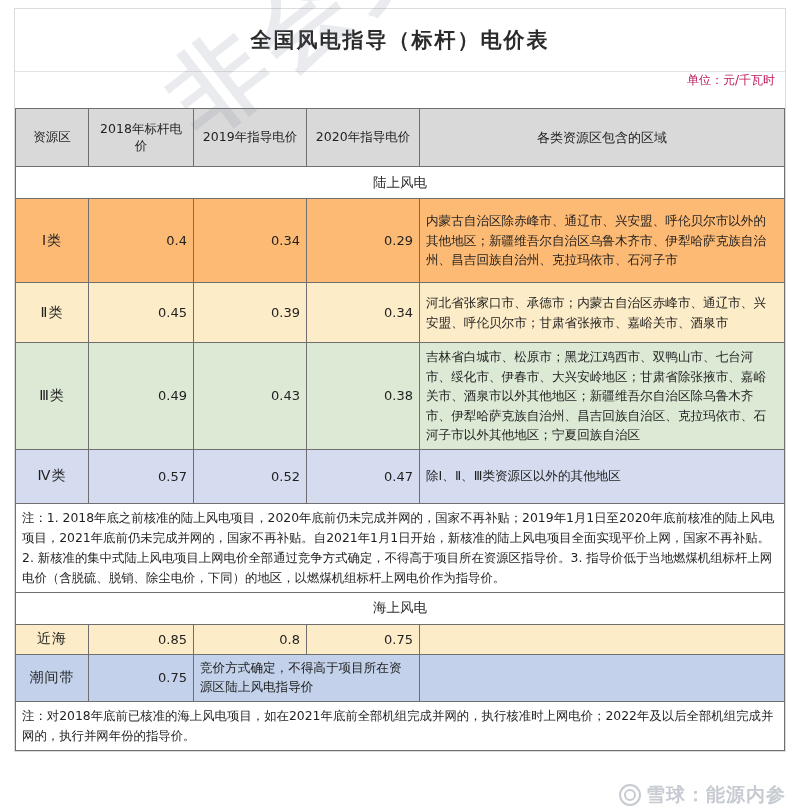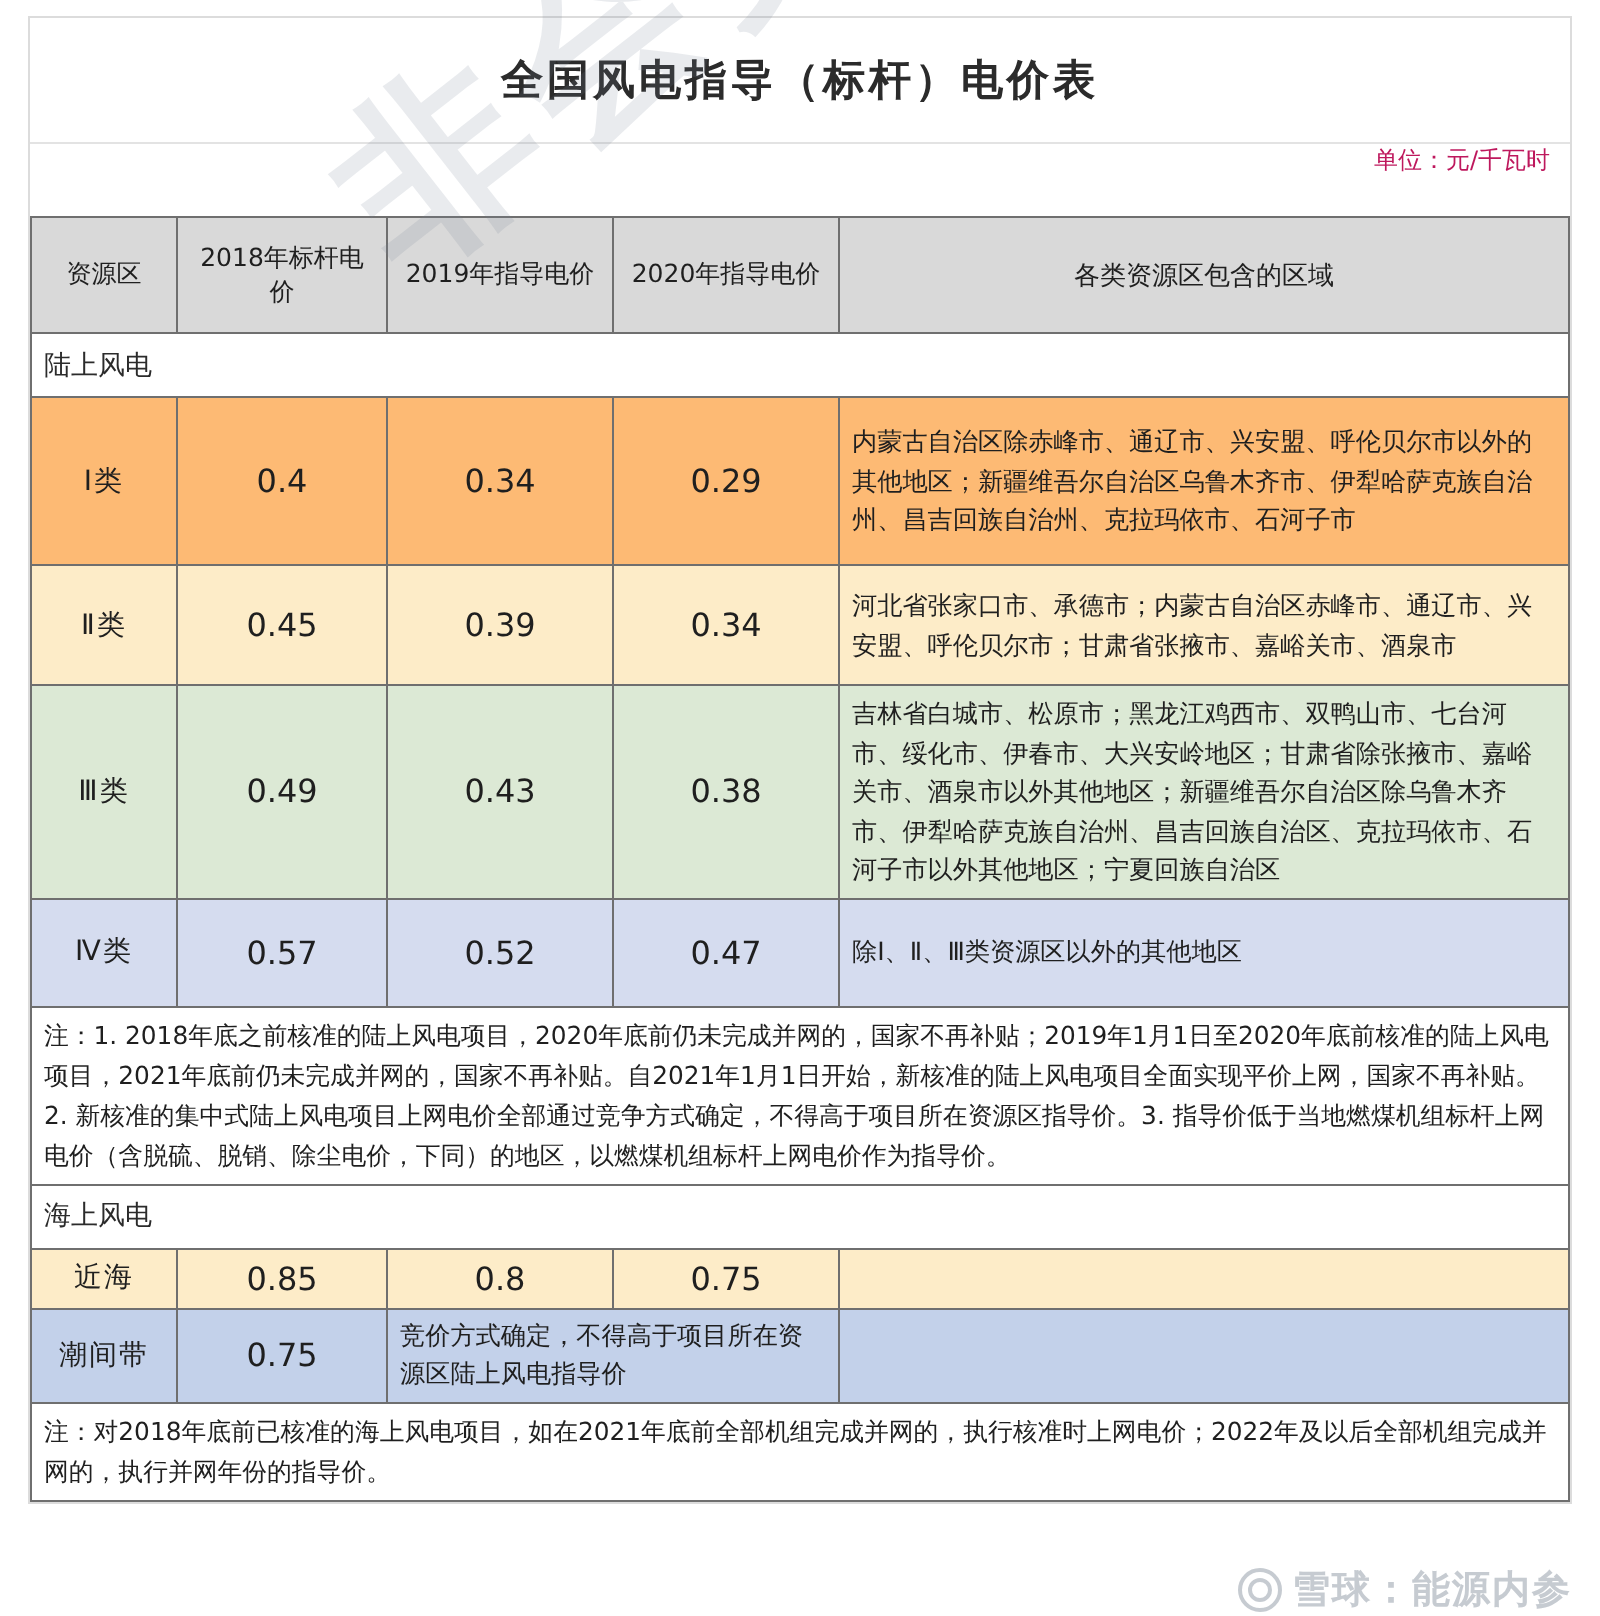--- a/index.html
+++ b/index.html
@@ -127,35 +127,36 @@
     background: #d9d9d9;
     text-align: center;
     font-size: 12.5px;
     height: 58px;
     font-weight: 400;
   }
   thead td.wide { font-size: 13px; }
 
   tr.section td {
     background: #ffffff;
+    text-align: center;
     height: 32px;
     font-size: 13.5px;
     color: #2b2b2b;
     border-left: 1px solid #6f6f6f;
     border-right: 1px solid #6f6f6f;
   }
 
   td.cat {
     text-align: center;
     font-size: 14px;
     letter-spacing: 1px;
   }
   td.num {
-    text-align: center;
-    font-size: 16px;
+    text-align: right;
+    font-size: 13px;
     color: #3b3b3b;
   }
   td.regions {
     text-align: left;
     font-size: 12.6px;
     line-height: 1.55;
     color: #1f1f1f;
     padding: 6px 7px;
   }
   td.blank { }

